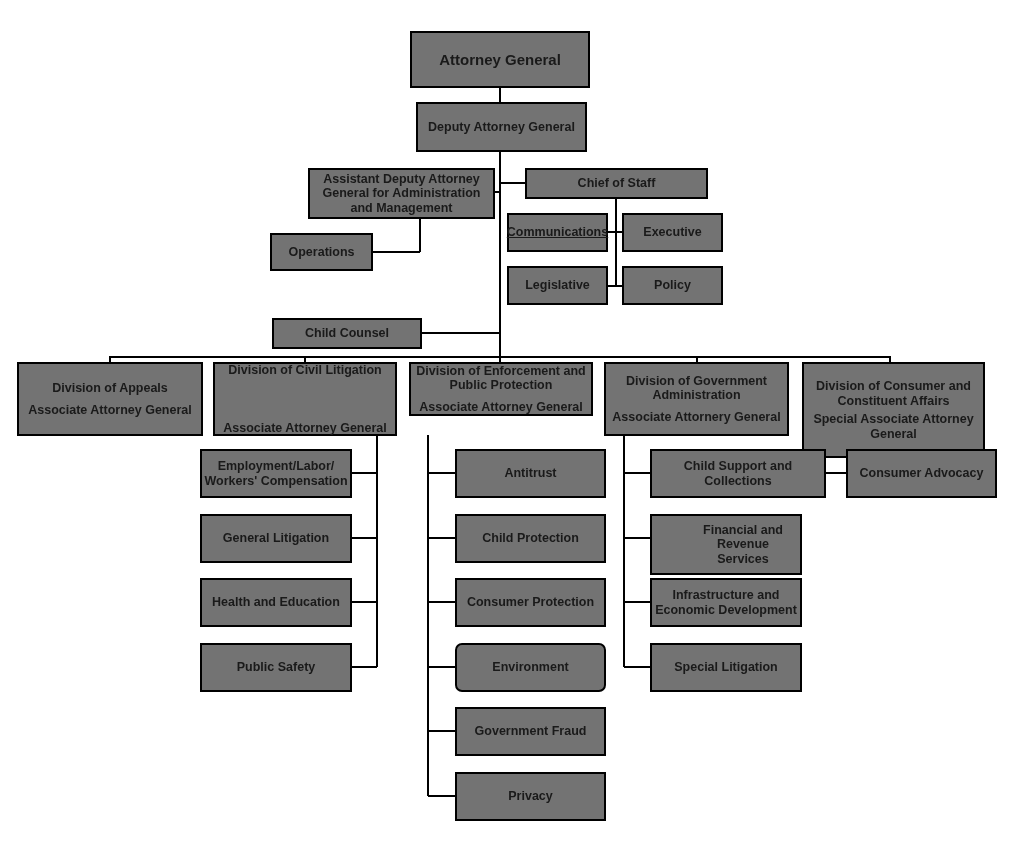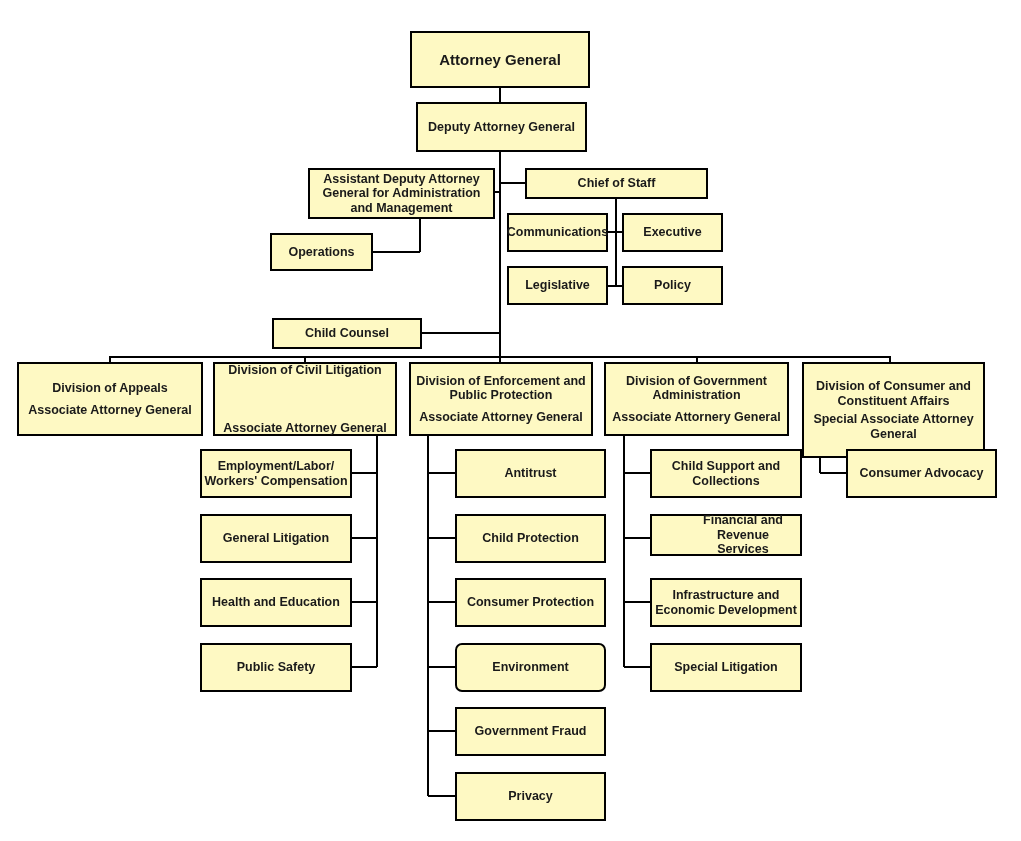--- a/index.html
+++ b/index.html
@@ -13,21 +13,21 @@
   }
   #connectors {
     position: absolute;
     left: 0; top: 0;
     width: 1021px; height: 841px;
   }
   .box {
     position: absolute;
     box-sizing: border-box;
     border: 2px solid #000000;
-    background: #fef9c3;
+    background: #737373;
     display: flex;
     flex-direction: column;
     align-items: center;
     justify-content: center;
     text-align: center;
     font-weight: bold;
     font-size: 12.5px;
     line-height: 1.16;
     color: #1a1a1a;
     white-space: pre-line;
@@ -94,21 +94,21 @@
   </div>
 
   <div class="box" style="left:525px; top:168px; width:183px; height:31px;">
     <span>Chief of Staff</span>
   </div>
 
   <div class="box" style="left:270px; top:233px; width:103px; height:38px;">
     <span>Operations</span>
   </div>
 
-  <div class="box" style="left:507px; top:213px; width:101px; height:39px;">
+  <div class="box" style="left:507px; top:213px; width:101px; height:39px;text-decoration:underline;">
     <span>Communications</span>
   </div>
 
   <div class="box" style="left:622px; top:213px; width:101px; height:39px;">
     <span>Executive</span>
   </div>
 
   <div class="box" style="left:507px; top:266px; width:101px; height:39px;">
     <span>Legislative</span>
   </div>
@@ -124,21 +124,21 @@
   <div class="box division" style="left:17px; top:362px; width:186px; height:74px;">
     <span class="title">Division of Appeals</span>
     <span class="officer">Associate Attorney General</span>
   </div>
 
   <div class="box division" style="left:213px; top:362px; width:184px; height:74px;gap:36px;">
     <span class="title">Division of Civil Litigation</span>
     <span class="officer">Associate Attorney General</span>
   </div>
 
-  <div class="box division" style="left:409px; top:362px; width:184px; height:74px;">
+  <div class="box division" style="left:409px; top:362px; width:184px; height:54px;">
     <span class="title">Division of Enforcement and
 Public Protection</span>
     <span class="officer">Associate Attorney General</span>
   </div>
 
   <div class="box division" style="left:604px; top:362px; width:185px; height:74px;">
     <span class="title">Division of Government
 Administration</span>
     <span class="officer">Associate Attornery General</span>
   </div>
@@ -176,25 +176,25 @@
   <div class="box" style="left:455px; top:643px; width:151px; height:49px;border-radius:7px;">
     <span>Environment</span>
   </div>
   <div class="box" style="left:455px; top:707px; width:151px; height:49px;">
     <span>Government Fraud</span>
   </div>
   <div class="box" style="left:455px; top:772px; width:151px; height:49px;">
     <span>Privacy</span>
   </div>
 
-  <div class="box" style="left:650px; top:449px; width:152px; height:49px;">
+  <div class="box" style="left:650px; top:449px; width:176px; height:49px;">
     <span>Child Support and
 Collections</span>
   </div>
-  <div class="box" style="left:650px; top:514px; width:152px; height:42px;padding-left:36px;">
+  <div class="box" style="left:650px; top:514px; width:152px; height:61px;padding-left:36px;">
     <span>Financial and Revenue
 Services</span>
   </div>
   <div class="box" style="left:650px; top:578px; width:152px; height:49px;">
     <span>Infrastructure and
 Economic Development</span>
   </div>
   <div class="box" style="left:650px; top:643px; width:152px; height:49px;">
     <span>Special Litigation</span>
   </div>

